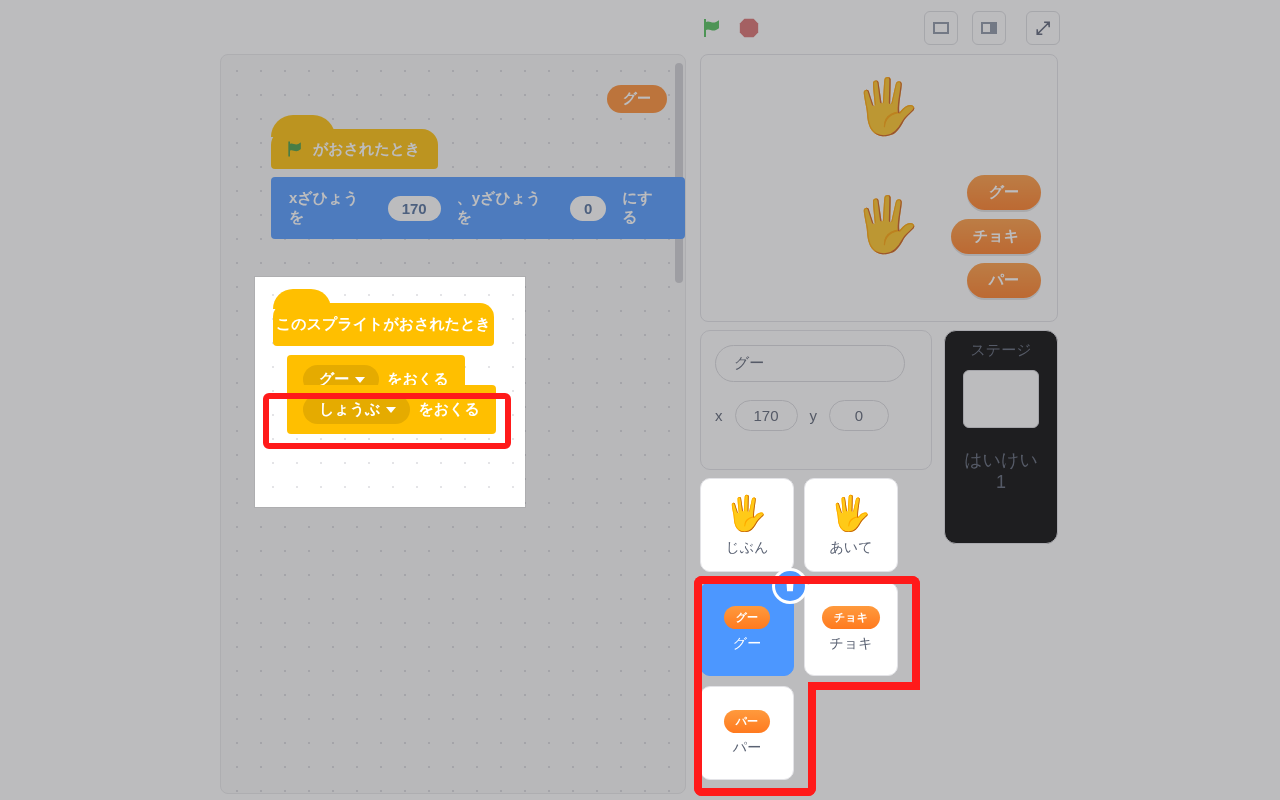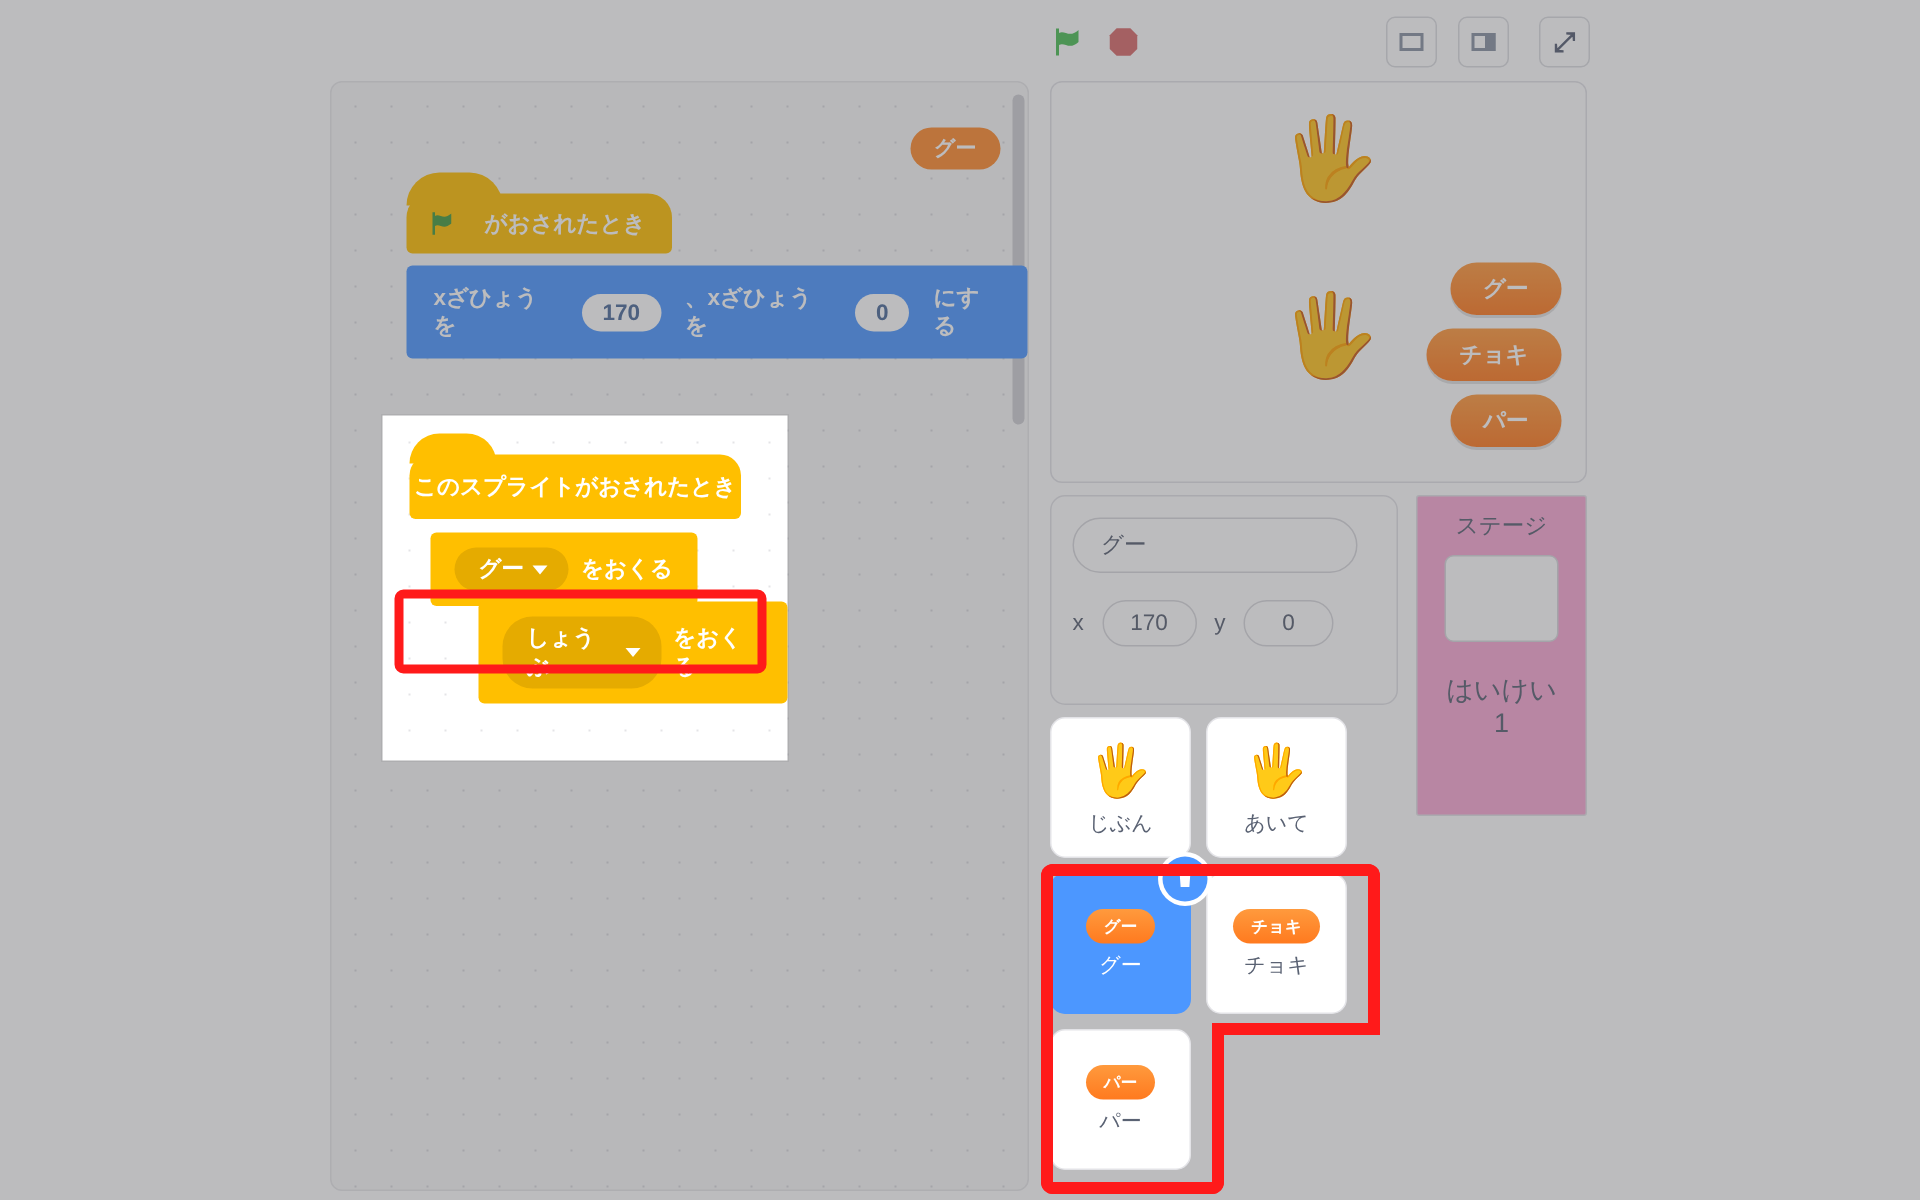--- a/index.html
+++ b/index.html
@@ -52,21 +52,21 @@
     position:absolute; right:18px; top:30px;
     background:#ff8c2e; color:#fff; font-size:14px; font-weight:600;
     padding:5px 16px; border-radius:16px;
   }
 
   
   .hat-flag{
     position:absolute; left:50px; top:74px;
     background:#ffbf00; border-radius:16px 16px 4px 4px;
     padding:10px 18px 10px 14px; color:#fff; font-weight:700; font-size:15px;
-    display:flex;align-items:center;gap:18px;
+    display:flex;align-items:center;gap:8px;
   }
   .hat-flag::before{
     content:''; position:absolute; left:0; top:-14px; width:64px; height:22px;
     background:#ffbf00; border-radius:22px 22px 0 0;
   }
   .hat-flag .fg{width:20px;height:20px;position:relative;z-index:1;}
 
   
   .motion-block{
     position:absolute; left:50px; top:122px;
@@ -96,21 +96,21 @@
     background:#ffbf00; border-radius:20px 20px 0 0;
   }
 
   .broadcast-block{
     position:absolute; left:32px;
     background:#ffbf00; color:#fff; font-weight:700; font-size:15px;
     padding:10px 16px; border-radius:4px;
     display:flex;align-items:center;gap:8px;
   }
   .bb1{top:78px;}
-  .bb2{top:124px;margin-left:32px;}
+  .bb2{top:108px;}
   .dd-pill{
     background:#e5ab00; border-radius:20px; padding:5px 14px 5px 16px;
     display:flex;align-items:center;gap:6px;font-size:15px;
   }
   .dd-caret{width:0;height:0;border-left:5px solid transparent;border-right:5px solid transparent;border-top:6px solid #fff;}
   .red-box{position:absolute;border:6px solid #ff1a1a;border-radius:6px;}
   .rb-block{left:8px; top:116px; width:248px; height:56px;}
 
   
   .stage-frame{
@@ -136,21 +136,21 @@
     background:#fff;border:1px solid #e3e3e7;border-radius:10px;
     padding:14px 14px;
   }
   .name-pill{border:1px solid #d9d9dd;border-radius:22px;padding:8px 18px;font-size:15px;color:#5a6273;width:190px;}
   .coord-row{display:flex;align-items:center;gap:12px;margin-top:18px;color:#5a6273;font-size:15px;}
   .coord-pill{border:1px solid #d9d9dd;border-radius:22px;padding:6px 18px;min-width:60px;text-align:center;}
 
   
   .stage-side{
     position:absolute; left:944px; top:330px; width:114px; height:214px;
-    background:#f9a8d4;border:1px solid #e3e3e7;border-radius:2px;
+    background:#000000;border:1px solid #e3e3e7;border-radius:12px;
     text-align:center;padding:10px 8px;color:#5a6273;font-size:15px;
   }
   .stage-thumb{margin:10px auto 0;width:76px;height:58px;border:1px solid #d9d9dd;border-radius:6px;background:#fff;}
   .stage-count{margin-top:20px;font-size:18px;}
 
   
   .sprite-thumbs{
     position:absolute; left:700px; top:478px; width:232px;
     display:flex;flex-wrap:wrap;gap:10px;
   }
@@ -211,21 +211,21 @@
   <div class="hat-flag">
     <svg class="fg" viewBox="0 0 24 24">
         <path fill="#45993e" d="M4 3v18h2V14c3-2 6 2 10 0 2-1 3-2 3-2V4s-1 1-3 2c-4 2-7-2-10 0V3H4z"></path>
       </svg>
     <span>がおされたとき</span>
   </div>
 
   <div class="motion-block">
     <span>xざひょうを</span>
     <span class="num-pill">170</span>
-    <span>、xざひょうを</span>
+    <span>、yざひょうを</span>
     <span class="num-pill">0</span>
     <span>にする</span>
   </div>
 
   <div class="highlight-box">
     <div class="hb-inner"></div>
     <div class="hat-sprite">
       <span>このスプライトがおされたとき</span>
     </div>
     <div class="broadcast-block bb1">

